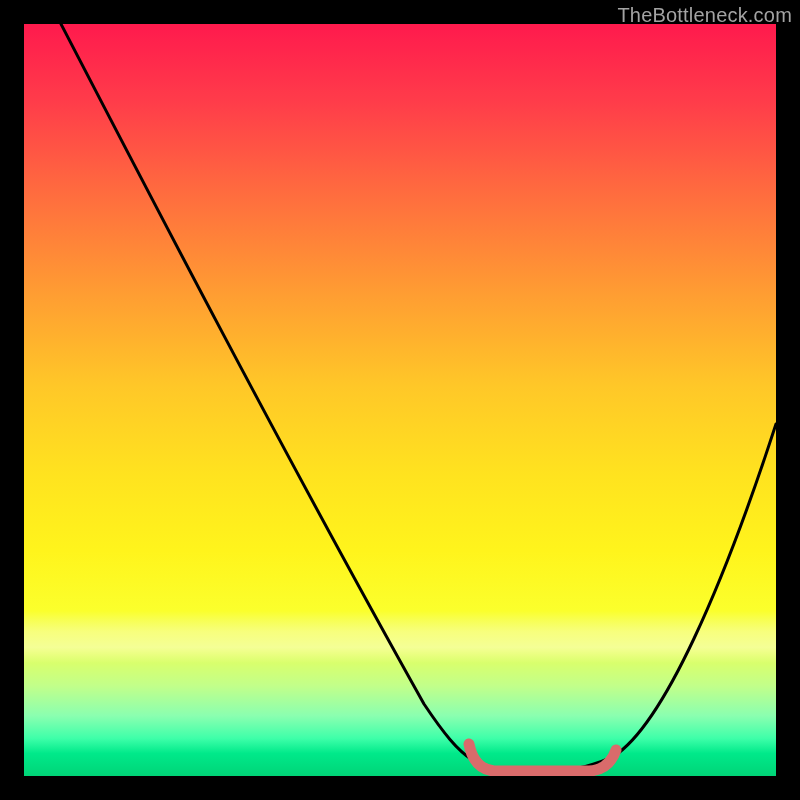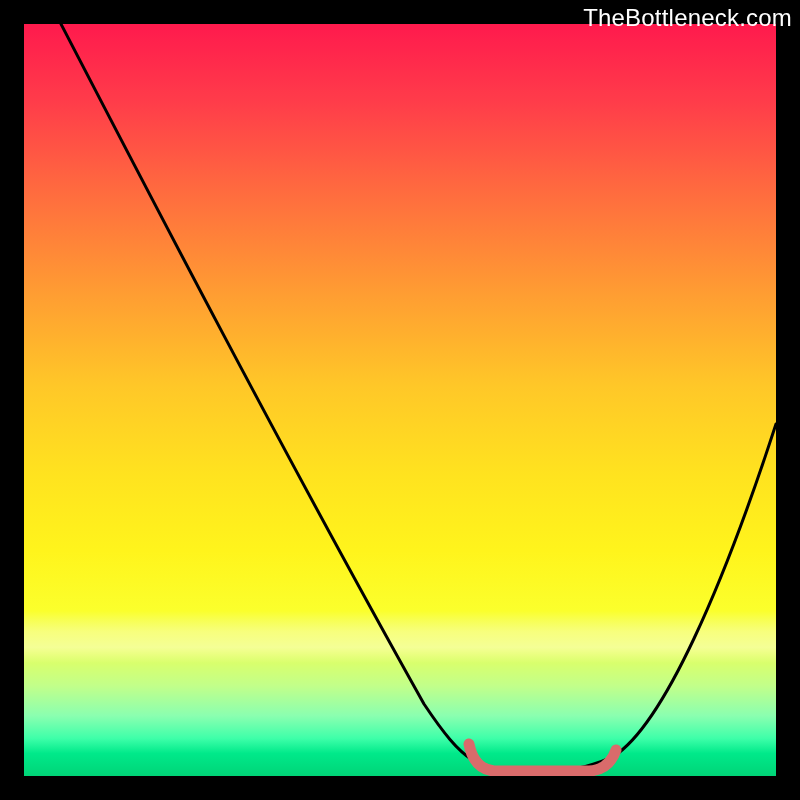--- a/index.html
+++ b/index.html
@@ -69,22 +69,22 @@
     position: absolute;
     left: 0;
     top: 0;
     width: 100%;
     height: 100%;
   }
   .watermark {
     position: absolute;
     top: 4px;
     right: 8px;
-    color: #ffffff;
-    font-size: 24px;
+    color: #a3a3a3;
+    font-size: 20px;
     font-weight: 500;
     letter-spacing: 0.2px;
     pointer-events: none;
   }
 </style>
 </head>
 <body>
 
 <div class="frame">
   <div class="plot">

